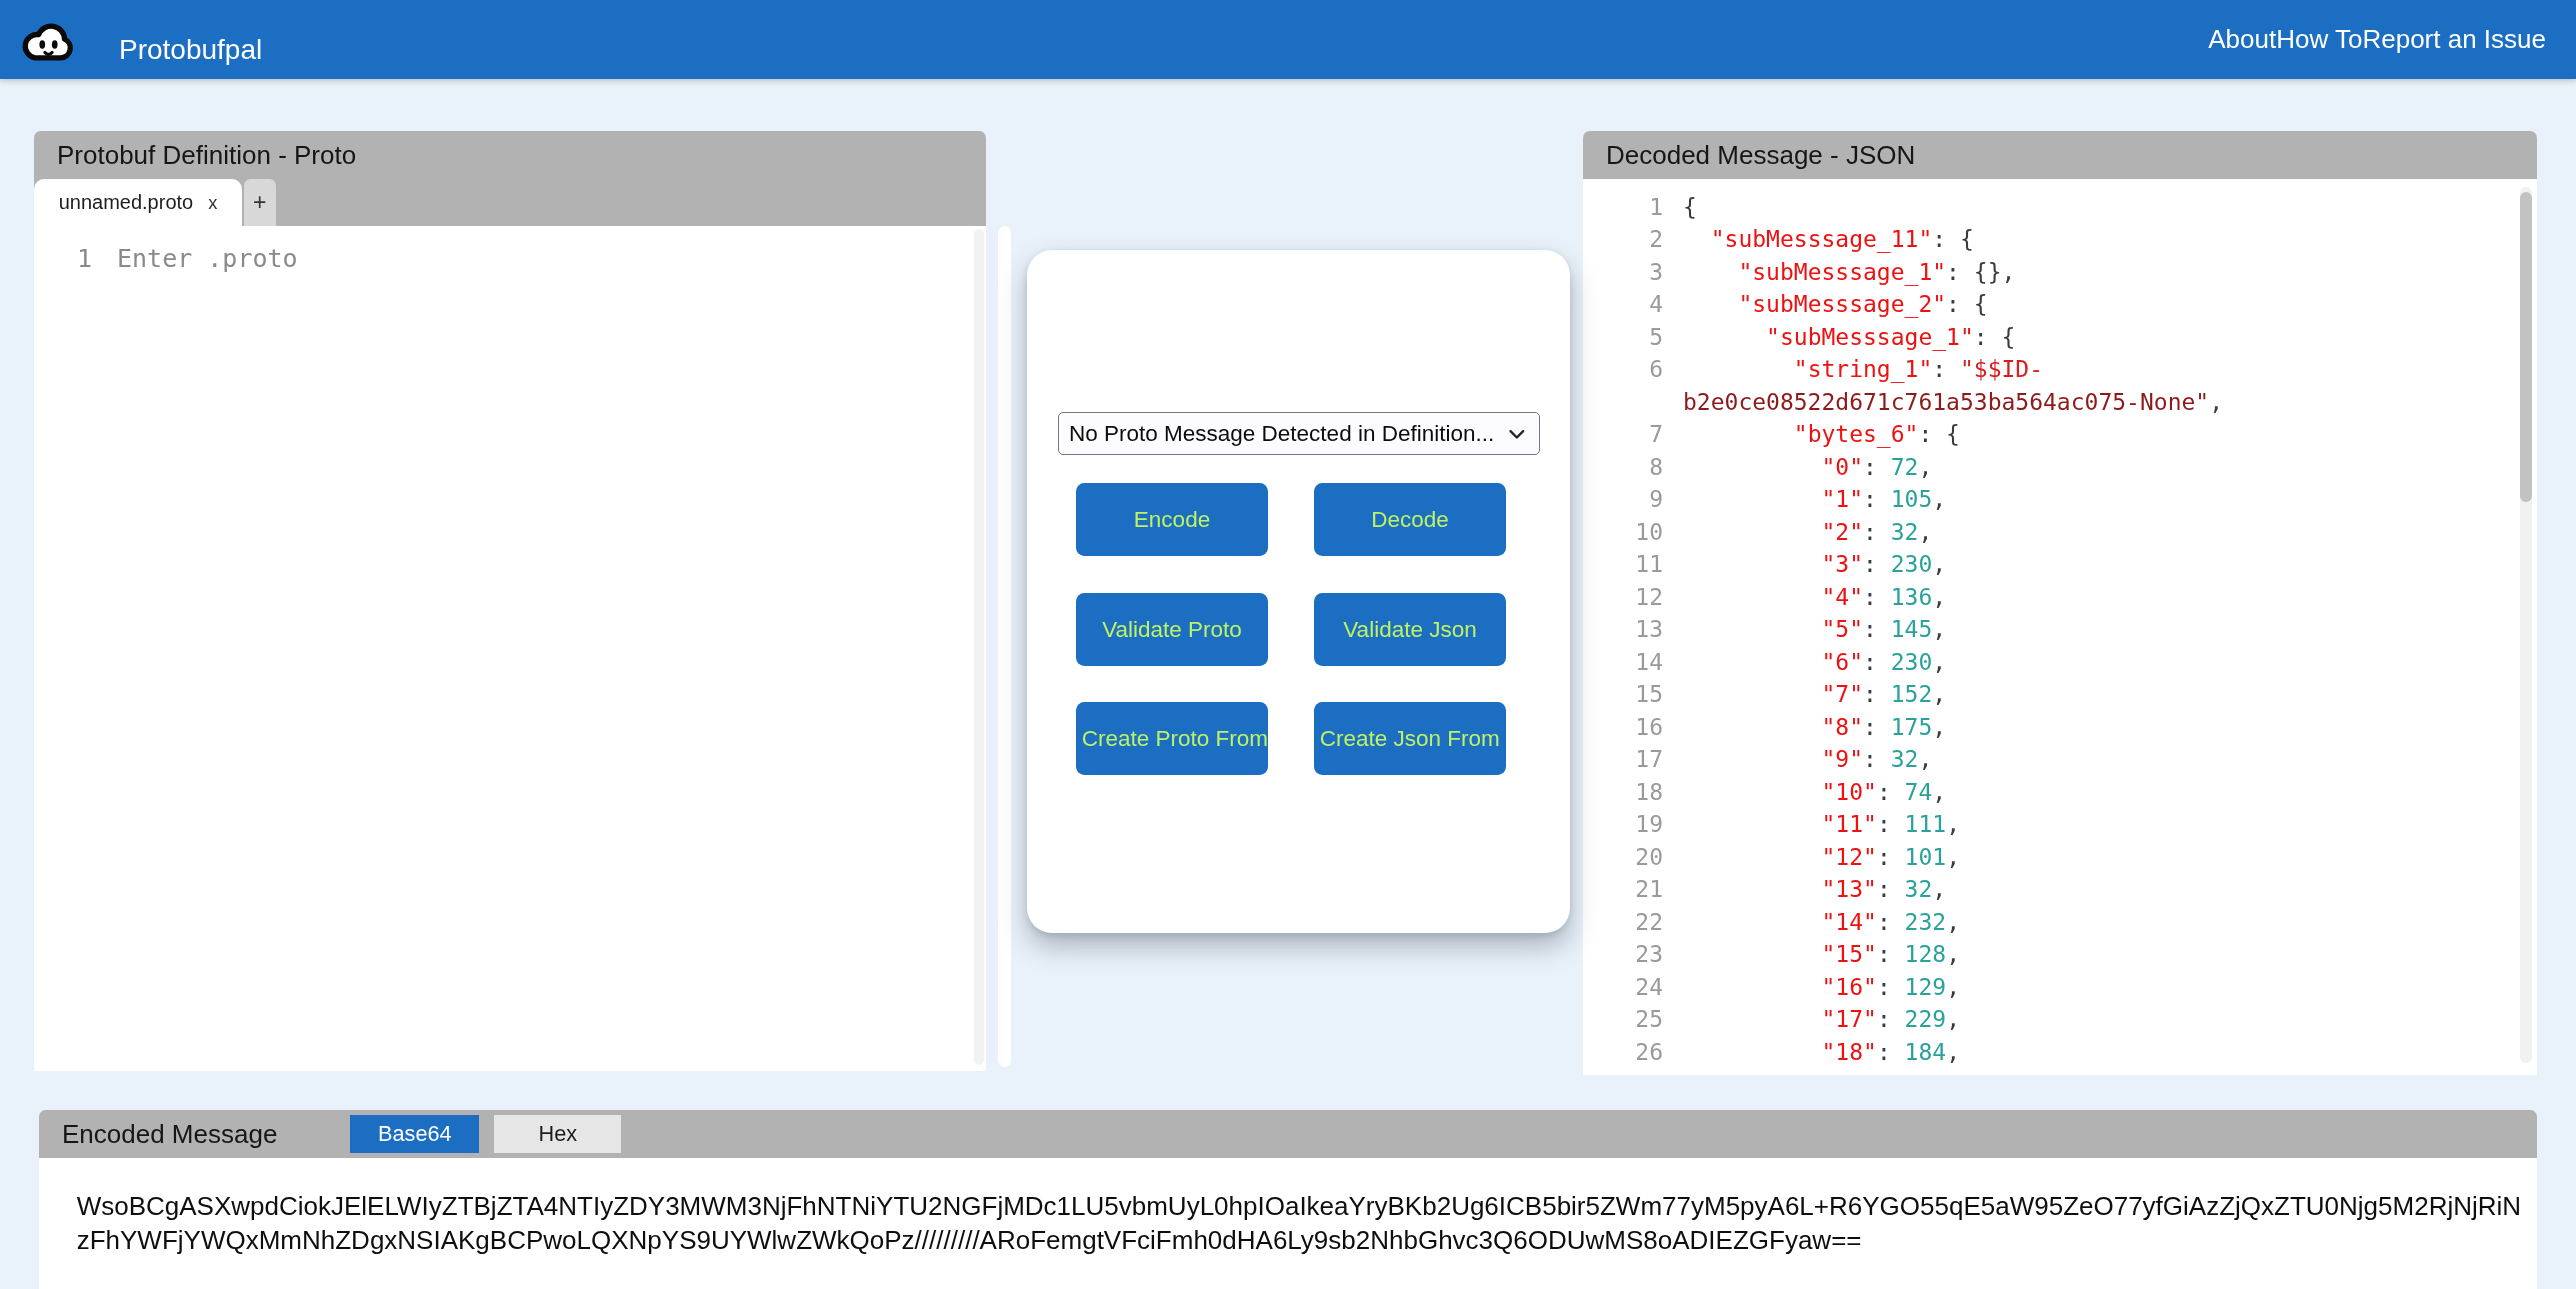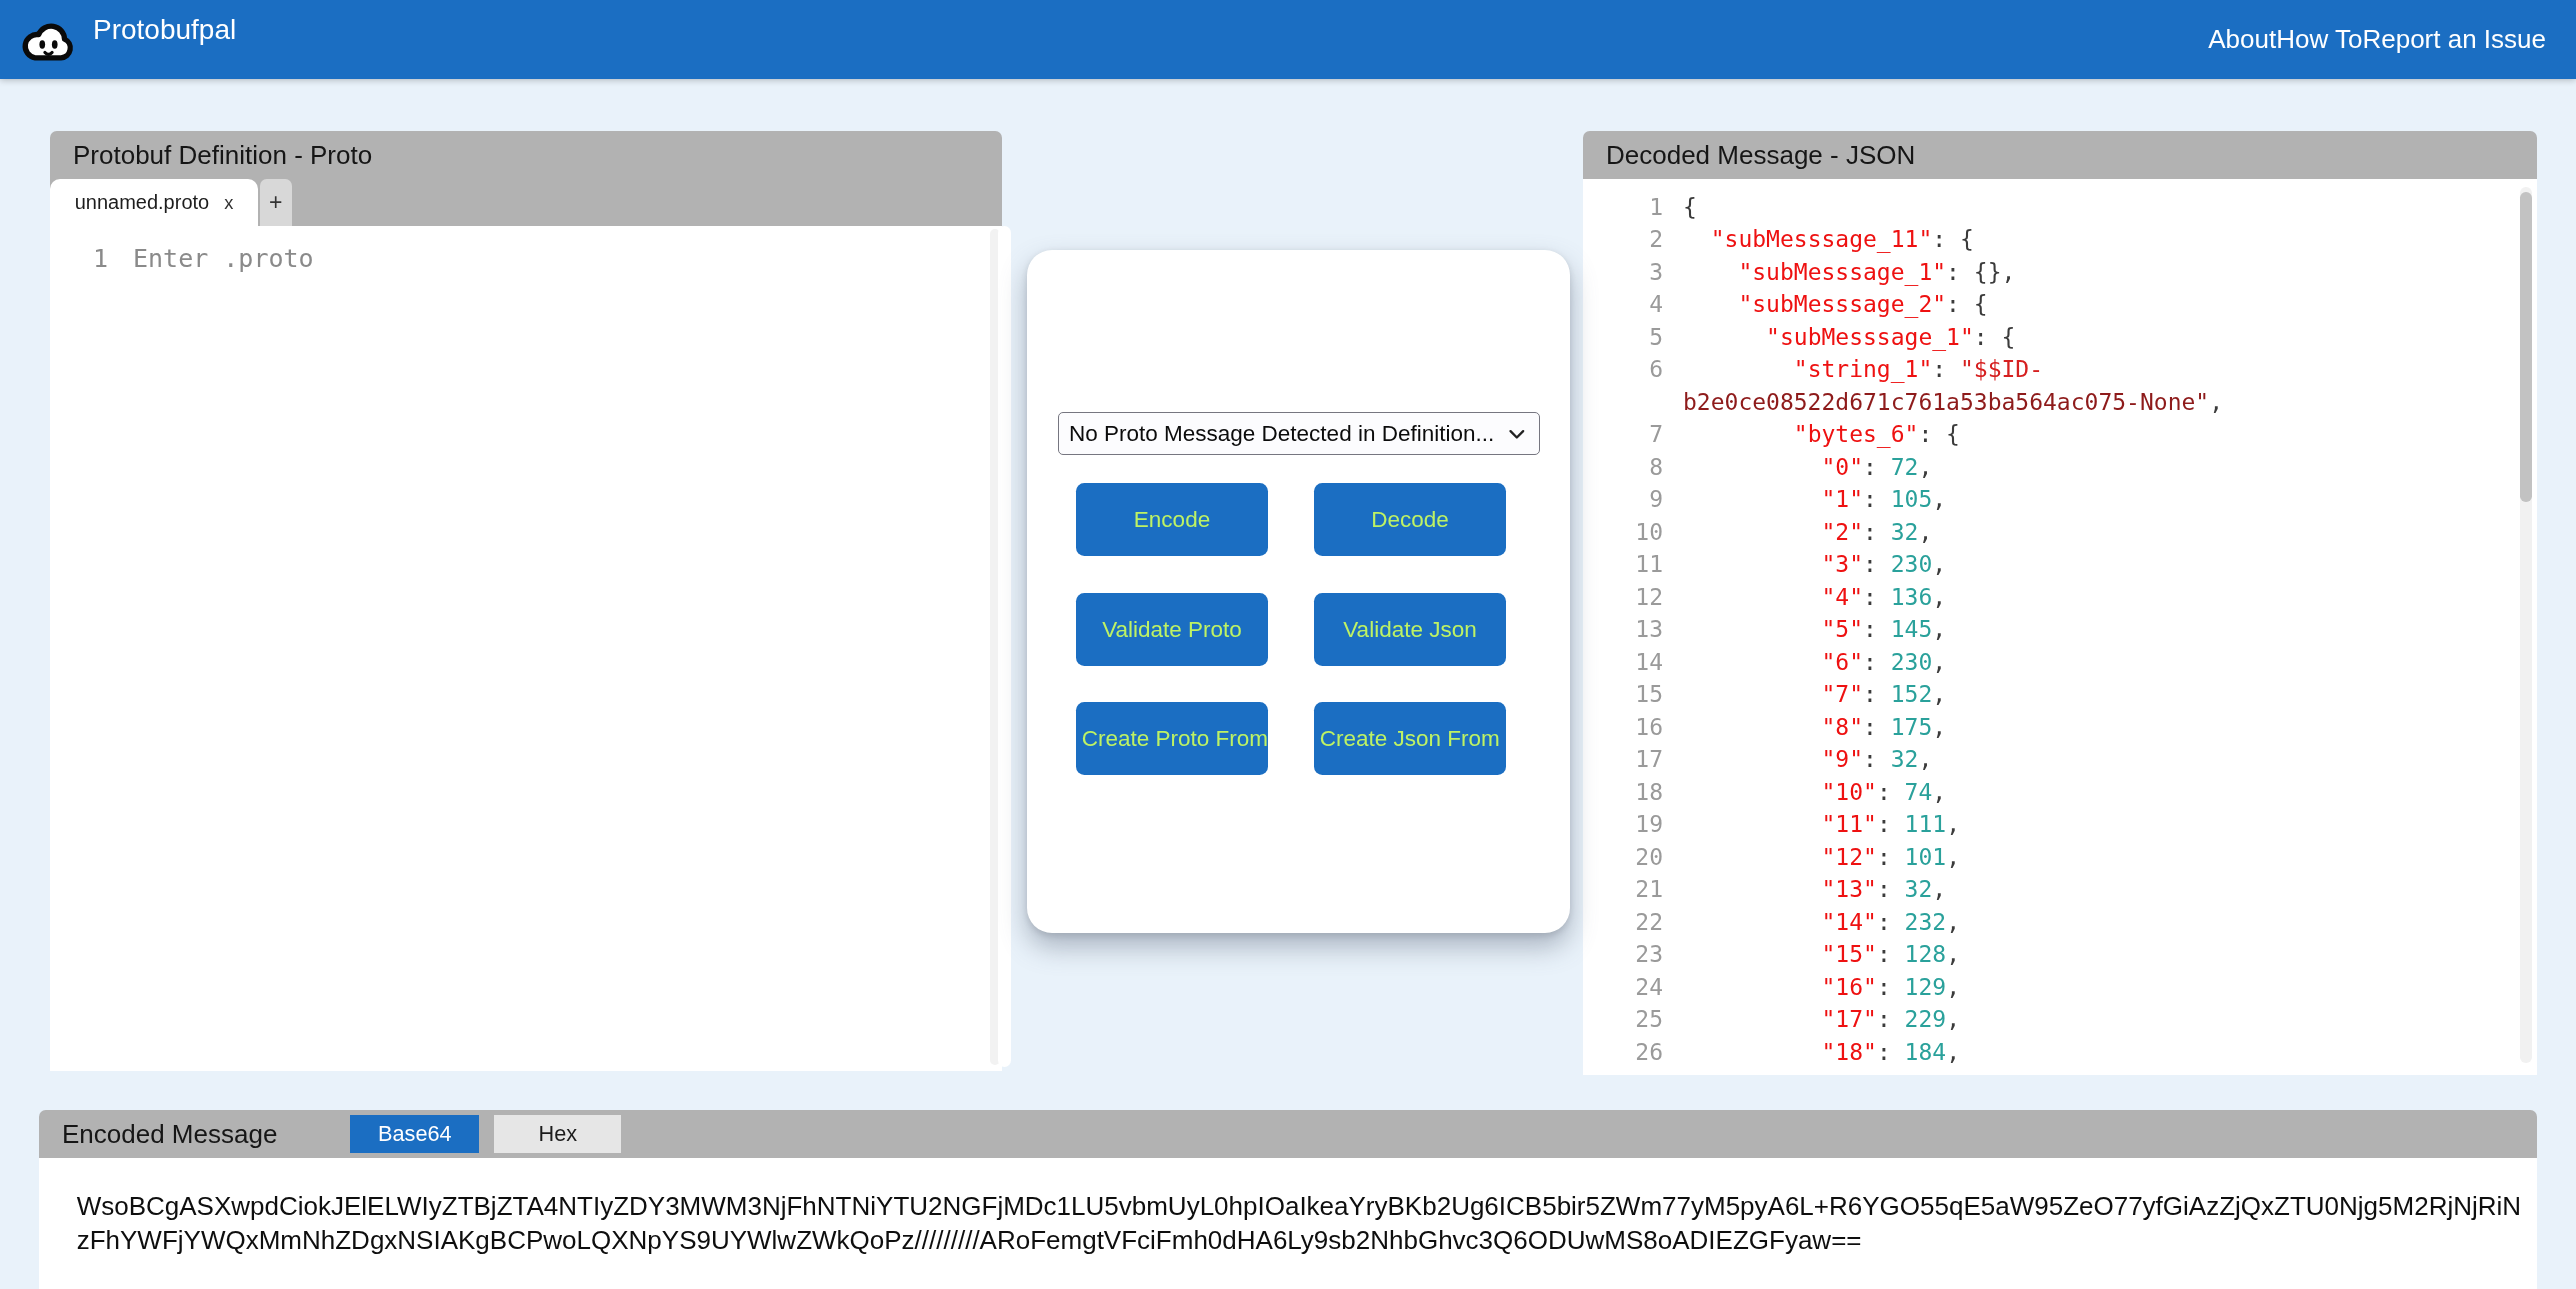--- a/index.html
+++ b/index.html
@@ -3,29 +3,29 @@
 <meta charset="utf-8">
 <style>
   html,body{margin:0;padding:0}
   body{
     position:relative;width:2576px;height:1290px;overflow:hidden;
     background:#e9f2fa;font-family:"Liberation Sans",sans-serif;
   }
   
   .navbar{position:absolute;left:0;top:0;width:2576px;height:79px;background:#1b6ec2;
     display:flex;align-items:center;box-shadow:0 1.7px 6.7px rgba(0,0,0,.25);z-index:5}
-  .brand-wrap{display:flex;align-items:flex-start;gap:16px;margin-left:20px}
+  .brand-wrap{display:flex;align-items:flex-end;gap:42px;margin-left:20px}
   .brand{color:#fff;font-size:28px}
   .nav-links{margin-left:auto;display:flex;margin-right:30px}
   .nav-link{color:#fff;font-size:26px;cursor:pointer}
   
   .panel-header{background:#b2b2b2;color:#161616;font-size:26px;height:48px;
     display:flex;align-items:center;padding-left:23px;border-radius:6.7px 6.7px 0 0;box-sizing:border-box}
   
-  #proto-panel{position:absolute;left:50px;top:131px;width:952px;height:1151px}
+  #proto-panel{position:absolute;left:34px;top:131px;width:952px;height:1151px}
   .tabs-row{height:47px;background:#b2b2b2;display:flex;align-items:stretch}
   .tab-active{width:208px;background:#fff;border-radius:10px 10px 0 0;display:flex;
     align-items:center;justify-content:center;font-size:20px;color:#1d1d1d;gap:15px;cursor:pointer}
   .tab-close{font-size:18.3px;color:#333}
   .tab-plus{width:32px;background:#d8d8d8;margin-left:1.7px;display:flex;align-items:center;
     justify-content:center;font-size:23px;color:#333;border-radius:6.7px 6.7px 0 0;cursor:pointer}
   .proto-editor{position:relative;background:#fff;height:845px;
     font-family:"DejaVu Sans Mono",monospace;font-size:25px;color:#8a8a8a}
   .proto-line{display:flex;padding-top:18.3px}
   .proto-line .gut{width:58px;text-align:right;flex:none}

